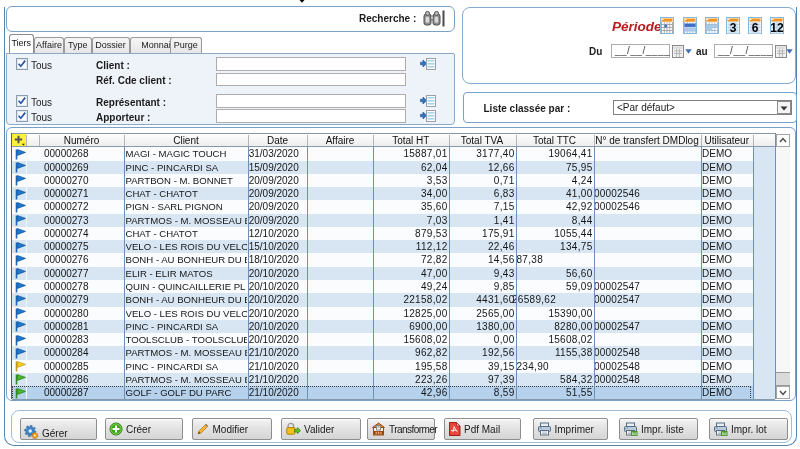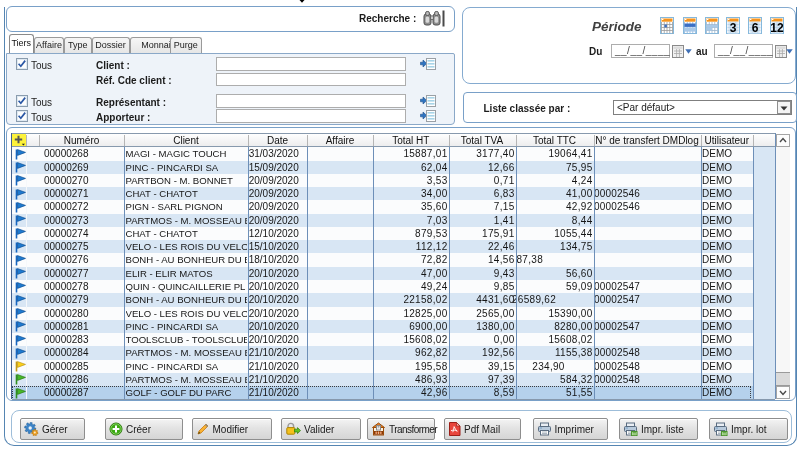--- a/index.html
+++ b/index.html
@@ -81,21 +81,21 @@
     <rect x="7.5" y="8" width="7" height="1.6" fill="#a8d4e8"></rect>
   </svg>
 <svg class="abs" style="left:420px;top:110px" width="16" height="12" viewBox="0 0 16 12">
     <path d="M0.5 4.2 L3 4.2 L3 2 L6.8 5.5 L3 9 L3 6.8 L0.5 6.8 Z" fill="#2f74c0" stroke="#1c4f8c" stroke-width="0.6"></path>
     <rect x="6.5" y="0.5" width="9" height="11" fill="#fff" stroke="#9aa0a6"></rect>
     <rect x="7.5" y="2" width="7" height="1.6" fill="#a8d4e8"></rect>
     <rect x="7.5" y="5" width="7" height="1.6" fill="#a8d4e8"></rect>
     <rect x="7.5" y="8" width="7" height="1.6" fill="#a8d4e8"></rect>
   </svg>
 <div class="panel" style="left:462px;top:7px;width:333.5px;height:77px;border-radius:8px;border-color:#85abd0"></div>
-<div class="abs" style="left:592px;top:19px;font-size:13.5px;font-weight:bold;font-style:italic;color:#404040">Période</div>
+<div class="abs" style="left:612px;top:19px;font-size:13.5px;font-weight:bold;font-style:italic;color:#b91c1c">Période</div>
 <svg class="calico" style="left:660px" width="14" height="17" viewBox="0 0 14 17">
     <rect x="0.5" y="0.5" width="13" height="16" fill="#fff" stroke="#85b8dc"></rect>
     <rect x="1.5" y="1.5" width="11" height="3.2" fill="#f7941d"></rect>
     <rect x="1.8" y="1.8" width="1.6" height="1.2" fill="#fff"></rect>
     <line x1="1.5" y1="5" x2="1.5" y2="16.5" stroke="#9a9a9a" stroke-width="0.8"></line>
     <line x1="4.25" y1="5" x2="4.25" y2="16.5" stroke="#9a9a9a" stroke-width="0.8"></line>
     <line x1="7" y1="5" x2="7" y2="16.5" stroke="#9a9a9a" stroke-width="0.8"></line>
     <line x1="9.75" y1="5" x2="9.75" y2="16.5" stroke="#9a9a9a" stroke-width="0.8"></line>
     <line x1="12.5" y1="5" x2="12.5" y2="16.5" stroke="#9a9a9a" stroke-width="0.8"></line>
     <line x1="1.5" y1="7.5" x2="12.5" y2="7.5" stroke="#9a9a9a" stroke-width="0.8"></line>
@@ -461,34 +461,34 @@
     <svg class="flg" width="12" height="11" viewBox="0 0 12 11">
       <path d="M1.5 0.5 L1.5 10.5" stroke="#c49a17" stroke-width="1.6"></path>
       <path d="M2.5 0.6 L10.5 3.4 L2.5 6.4 Z" fill="#fdd017" stroke="#b8951f" stroke-width="0.7"></path>
     </svg>
   </div>
 <div class="cell" style="left:44px;top:359.56px;width:79px;">00000285</div>
 <div class="cell" style="left:125.5px;top:359.56px;width:121.5px;font-size:9.6px">PINC - PINCARDI SA</div>
 <div class="cell" style="left:248.7px;top:359.56px;width:57.5px;">21/10/2020</div>
 <div class="cell mny" style="left:374px;top:359.56px;width:73.5px;text-align:right">195,58</div>
 <div class="cell mny" style="left:449.5px;top:359.56px;width:65px;text-align:right">39,15</div>
-<div class="cell mny" style="left:516.5px;top:359.56px;width:64px;text-align:center">234,90</div>
+<div class="cell mny" style="left:516.5px;top:359.56px;width:64px;text-align:left">234,90</div>
 <div class="cell" style="left:594px;top:359.56px;width:105px;letter-spacing:0.2px">00002548</div>
 <div class="cell" style="left:702px;top:359.56px;width:50px;">DEMO</div>
 <div class="abs" style="left:26.0px;top:372.82px;width:1px;height:13.26px;background:#f5f8fb;"></div>
 <div class="abs" style="left:12px;top:373.32px;width:13px;height:12px">
     <svg class="flg" width="12" height="11" viewBox="0 0 12 11">
       <path d="M1.5 0.5 L1.5 10.5" stroke="#2f8f1f" stroke-width="1.6"></path>
       <path d="M2.5 0.6 L10.5 3.4 L2.5 6.4 Z" fill="#46b928" stroke="#2c7a16" stroke-width="0.7"></path>
     </svg>
   </div>
 <div class="cell" style="left:44px;top:372.82px;width:79px;">00000286</div>
 <div class="cell" style="left:125.5px;top:372.82px;width:121.5px;font-size:9.6px">PARTMOS - M. MOSSEAU ET</div>
 <div class="cell" style="left:248.7px;top:372.82px;width:57.5px;">21/10/2020</div>
-<div class="cell mny" style="left:374px;top:372.82px;width:73.5px;text-align:right">486,93</div>
+<div class="cell mny" style="left:374px;top:372.82px;width:73.5px;text-align:right">223,26</div>
 <div class="cell mny" style="left:449.5px;top:372.82px;width:65px;text-align:right">97,39</div>
 <div class="cell mny" style="left:516.5px;top:372.82px;width:76px;text-align:right">584,32</div>
 <div class="cell" style="left:594px;top:372.82px;width:105px;letter-spacing:0.2px">00002548</div>
 <div class="cell" style="left:702px;top:372.82px;width:50px;">DEMO</div>
 <div class="abs" style="left:26.0px;top:386.08px;width:1px;height:13.26px;background:#f5f8fb;"></div>
 <div class="abs" style="left:12px;top:386.58px;width:13px;height:12px">
     <svg class="flg" width="12" height="11" viewBox="0 0 12 11">
       <path d="M1.5 0.5 L1.5 10.5" stroke="#2f8f1f" stroke-width="1.6"></path>
       <path d="M2.5 0.6 L10.5 3.4 L2.5 6.4 Z" fill="#46b928" stroke="#2c7a16" stroke-width="0.7"></path>
     </svg>
@@ -537,21 +537,21 @@
 <div class="abs" style="left:776px;top:133.5px;width:13.5px;height:13.5px;background:#fdfdfd;border:1px solid #a5a5a5;"></div>
 <svg class="abs" style="left:779px;top:137px" width="8" height="6" viewBox="0 0 8 6">
     <path d="M1 5 L4 1.5 L7 5" fill="none" stroke="#4a4a4a" stroke-width="1.4"></path>
   </svg>
 <div class="abs" style="left:776px;top:385.5px;width:13.5px;height:13.5px;background:#fdfdfd;border:1px solid #a5a5a5;"></div>
 <svg class="abs" style="left:779px;top:389.5px" width="8" height="6" viewBox="0 0 8 6">
     <path d="M1 1 L4 4.5 L7 1" fill="none" stroke="#4a4a4a" stroke-width="1.4"></path>
   </svg>
 <div class="abs" style="left:776px;top:372px;width:13.5px;height:13.5px;background:#dadada;border:1px solid #9a9a9a;border-left:none;border-right:none;"></div>
 <div class="abs" style="left:10.5px;top:410px;width:781px;height:32.5px;border:1px solid #9dbdd9;border-radius:8px;background:#fff;"></div>
-<div class="btn" style="left:20px;width:65px;">
+<div class="btn" style="left:20px;width:77px;align-items:flex-end;">
     <svg width="15" height="14" viewBox="0 0 15 14">
       <path d="M11.80 6.00 L11.69 7.09 L11.37 8.14 L10.08 7.61 L9.69 8.33 L9.17 8.97 L10.16 9.96 L9.31 10.66 L8.34 11.17 L7.81 9.88 L7.02 10.12 L6.20 10.20 L6.20 11.60 L5.11 11.49 L4.06 11.17 L4.59 9.88 L3.87 9.49 L3.23 8.97 L2.24 9.96 L1.54 9.11 L1.03 8.14 L2.32 7.61 L2.08 6.82 L2.00 6.00 L0.60 6.00 L0.71 4.91 L1.03 3.86 L2.32 4.39 L2.71 3.67 L3.23 3.03 L2.24 2.04 L3.09 1.34 L4.06 0.83 L4.59 2.12 L5.38 1.88 L6.20 1.80 L6.20 0.40 L7.29 0.51 L8.34 0.83 L7.81 2.12 L8.53 2.51 L9.17 3.03 L10.16 2.04 L10.86 2.89 L11.37 3.86 L10.08 4.39 L10.32 5.18 L10.40 6.00 Z" fill="#3d85c8" stroke="#1d5a96" stroke-width="0.5"></path>
       <circle cx="6.2" cy="6" r="1.7" fill="#e8f1f9"></circle>
       <path d="M14.00 10.60 L13.92 11.31 L13.68 11.99 L12.87 11.60 L12.60 12.03 L12.23 12.40 L12.80 13.10 L12.19 13.48 L11.51 13.72 L11.31 12.84 L10.80 12.90 L10.29 12.84 L10.09 13.72 L9.41 13.48 L8.80 13.10 L9.37 12.40 L9.00 12.03 L8.73 11.60 L7.92 11.99 L7.68 11.31 L7.60 10.60 L8.50 10.60 L8.56 10.09 L8.73 9.60 L7.92 9.21 L8.30 8.60 L8.80 8.10 L9.37 8.80 L9.80 8.53 L10.29 8.36 L10.09 7.48 L10.80 7.40 L11.51 7.48 L11.31 8.36 L11.80 8.53 L12.23 8.80 L12.80 8.10 L13.30 8.60 L13.68 9.21 L12.87 9.60 L13.04 10.09 L13.10 10.60 Z" fill="#f0a01e" stroke="#b2700d" stroke-width="0.5"></path>
       <circle cx="10.8" cy="10.6" r="1" fill="#fde9c2"></circle>
     </svg>
     <span>Gérer</span>
   </div>
 <div class="btn" style="left:105px;width:78px;">
     <svg width="14" height="14" viewBox="0 0 14 14">

